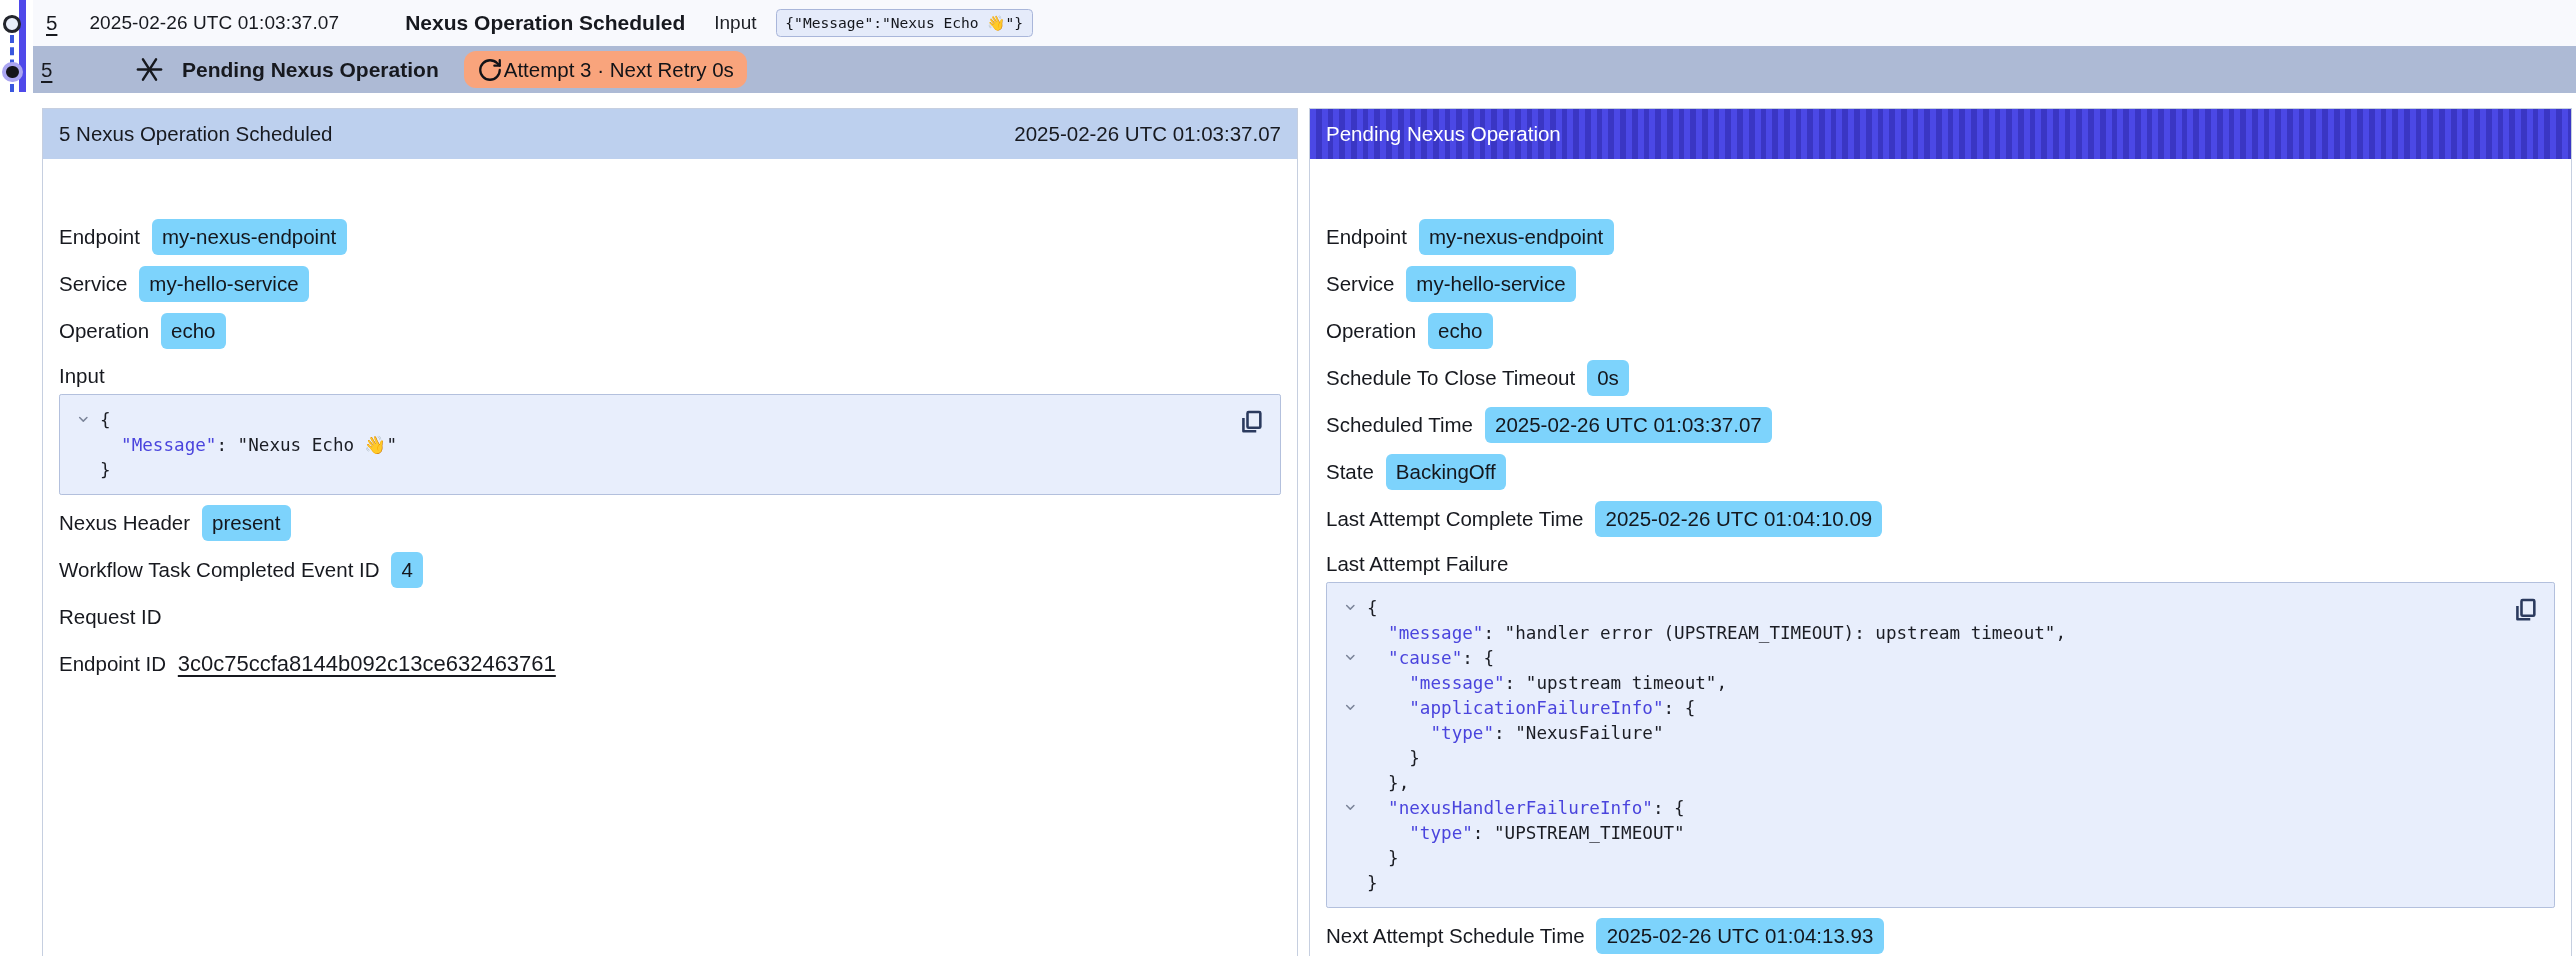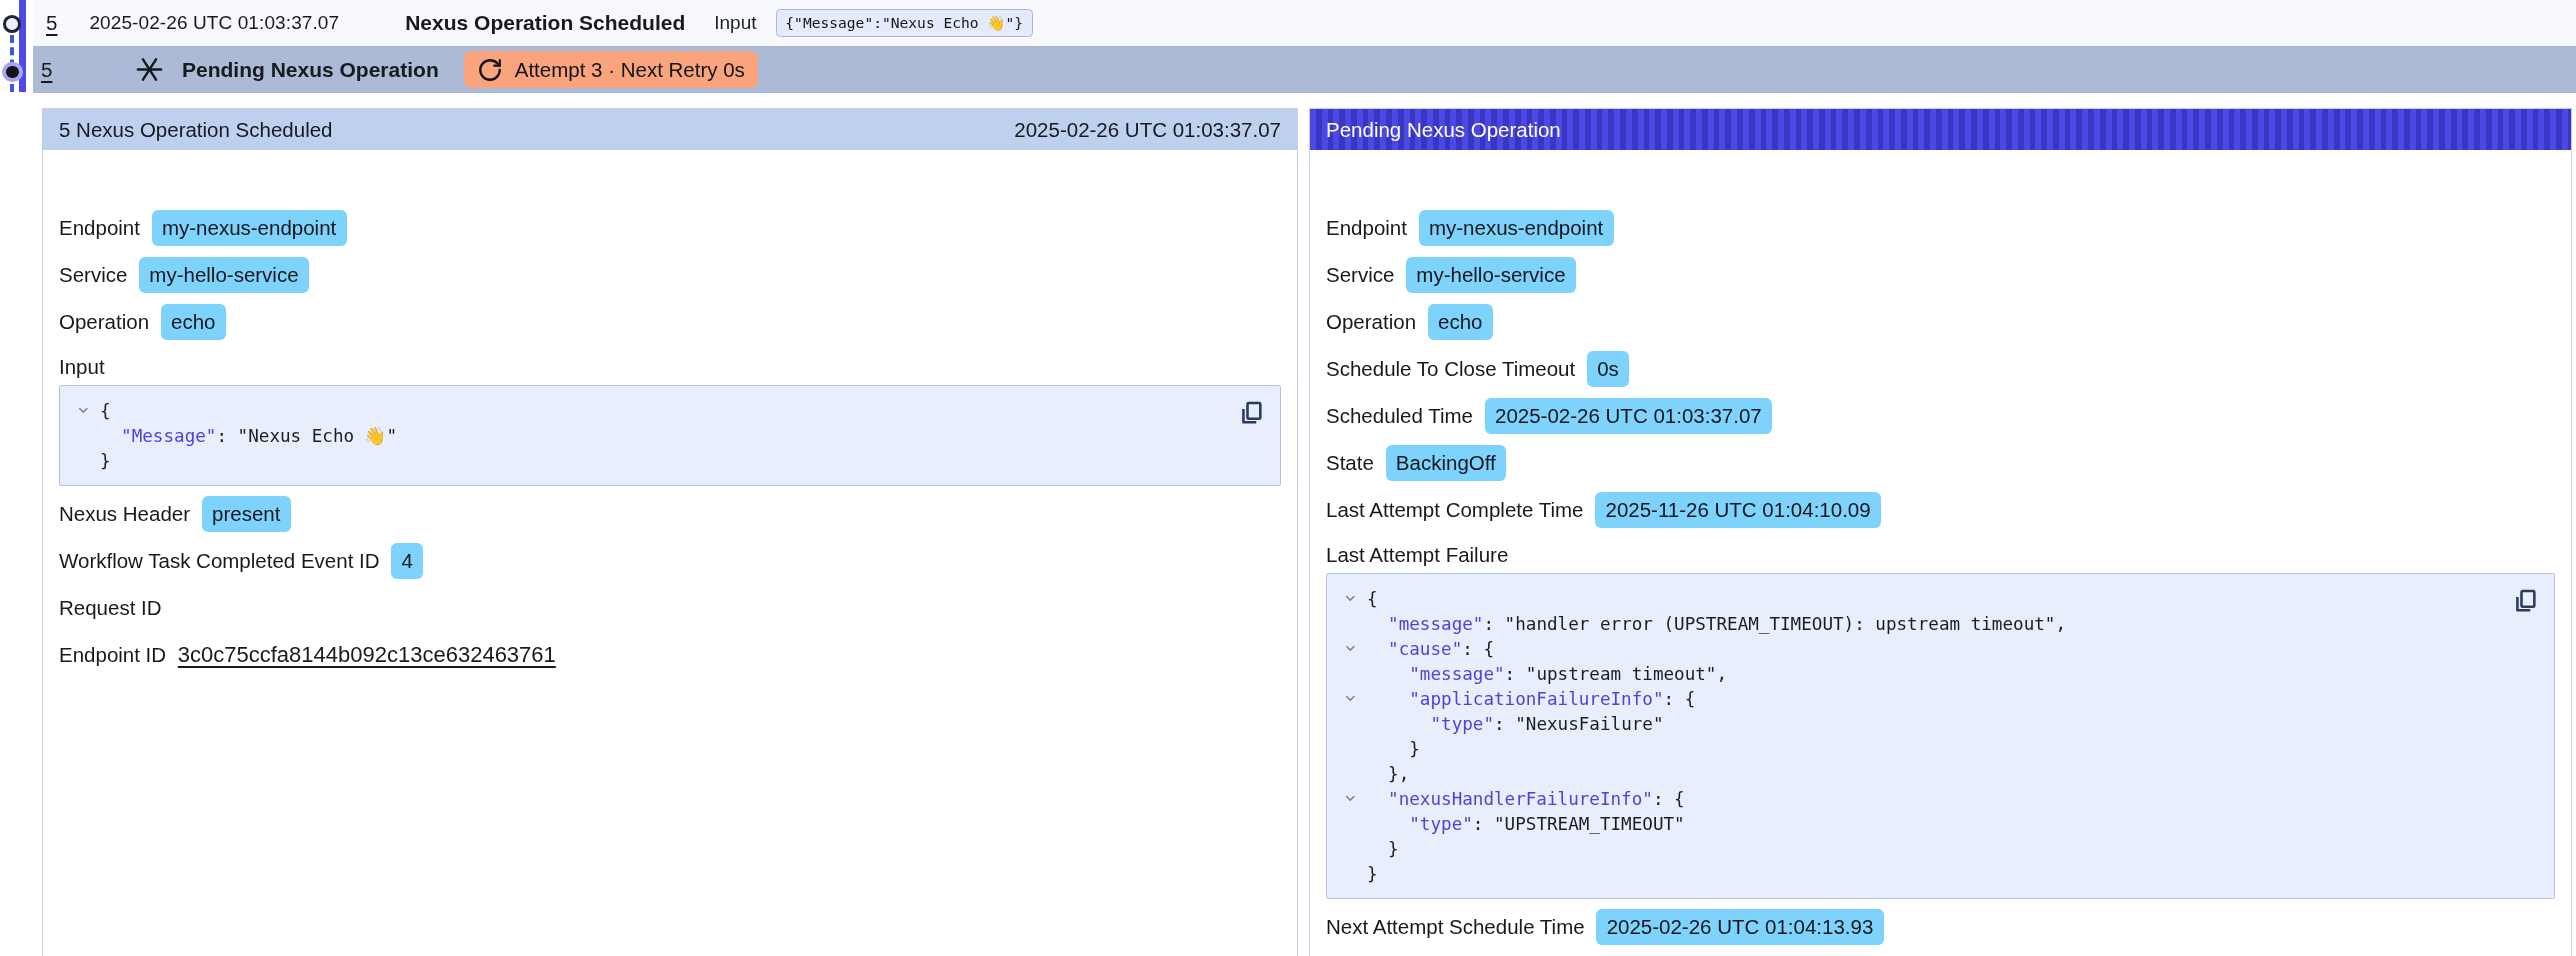--- a/index.html
+++ b/index.html
@@ -21,27 +21,27 @@
   .evid{font-size:20.5px;color:#17191f;text-decoration:underline;text-underline-offset:3.7px;}
   .erow1 .evid{margin-left:13px;}
   .erow2 .evid{margin-left:8px;}
   .evtime{font-size:19px;margin-left:32px;letter-spacing:0.1px;}
   .evtitle{font-size:21px;font-weight:700;margin-left:66px;}
   .evinput-label{font-size:19px;margin-left:29px;color:#1d2026;}
   .evinput-badge{margin-left:19px;font-family:"DejaVu Sans Mono",monospace;font-size:14.6px;
     background:#e5ebfa;border:1.5px solid #a9b6da;border-radius:4.4px;padding:4.4px 8.8px;color:#14161c;}
   .asterisk{margin-left:83px;display:flex;align-items:center;}
   .erow2 .evtitle{margin-left:17.6px;}
-  .retry-badge{margin-left:25px;display:flex;align-items:center;gap:12px;
-    background:#f9a47c;border-radius:7px;padding:5.9px 13px;font-size:20.5px;color:#111318;}
+  .retry-badge{margin-left:25px;display:flex;align-items:center;gap:1px;
+    background:#f9a47c;border-radius:12px;padding:5.9px 13px;font-size:20.5px;color:#111318;}
   
   .card{position:absolute;top:108px;height:893px;background:#fff;border:1.5px solid #c6cfe0;box-sizing:border-box;}
   .card-left{left:42px;width:1256px;}
   .card-right{left:1309px;width:1263px;}
-  .chead{height:41px;display:flex;align-items:center;justify-content:space-between;padding:0 16px;font-size:20.5px;}
+  .chead{height:50px;display:flex;align-items:center;justify-content:space-between;padding:0 16px;font-size:20.5px;}
   .card-left .chead{background:#bdd0ee;}
   .card-right .chead{background:repeating-linear-gradient(90deg,#4b48e6 0 5.9px,#3a36c4 5.9px 11.7px);color:#ffffff;}
   .cbody{padding:14.6px 16px 0 16px;margin-top:48px;}
   .frow{display:flex;align-items:center;gap:11.7px;height:31px;margin:0 0 16px 0;}
   .flabel{font-size:20.5px;color:#17191f;white-space:nowrap;}
   .fbadge{background:#7dd3fc;border-radius:5.9px;padding:5.9px 10.3px;font-size:20.5px;color:#14161c;white-space:nowrap;}
   .flink{font-size:22px;color:#17191f;text-decoration:underline;text-underline-offset:4.4px;}
   .flabel-row{height:26px;display:flex;align-items:center;margin:0 0 5.9px 0;}
   
   .codeblock{position:relative;background:#e8eefc;border:1.5px solid #b3c0dd;border-radius:2.2px;
@@ -177,21 +177,21 @@
     <div class="frow">
       <span class="flabel">Scheduled Time</span>
       <span class="fbadge">2025-02-26 UTC 01:03:37.07</span>
     </div>
     <div class="frow">
       <span class="flabel">State</span>
       <span class="fbadge">BackingOff</span>
     </div>
     <div class="frow">
       <span class="flabel">Last Attempt Complete Time</span>
-      <span class="fbadge">2025-11-26 UTC 01:04:10.09</span>
+      <span class="fbadge">2025-02-26 UTC 01:04:10.09</span>
     </div>
     <div class="flabel-row">
       <span class="flabel">Last Attempt Failure</span>
     </div>
     <div class="codeblock">
       <button class="copybtn">
         <svg width="28" height="28" viewBox="0 0 24 24" fill="none" stroke="#2b3a5e" stroke-width="2.2" stroke-linejoin="round">
           <rect x="9" y="3.5" width="11" height="13.5" rx="1"></rect>
           <path d="M5.5 8.5 v11.5 h11"></path>
         </svg>

